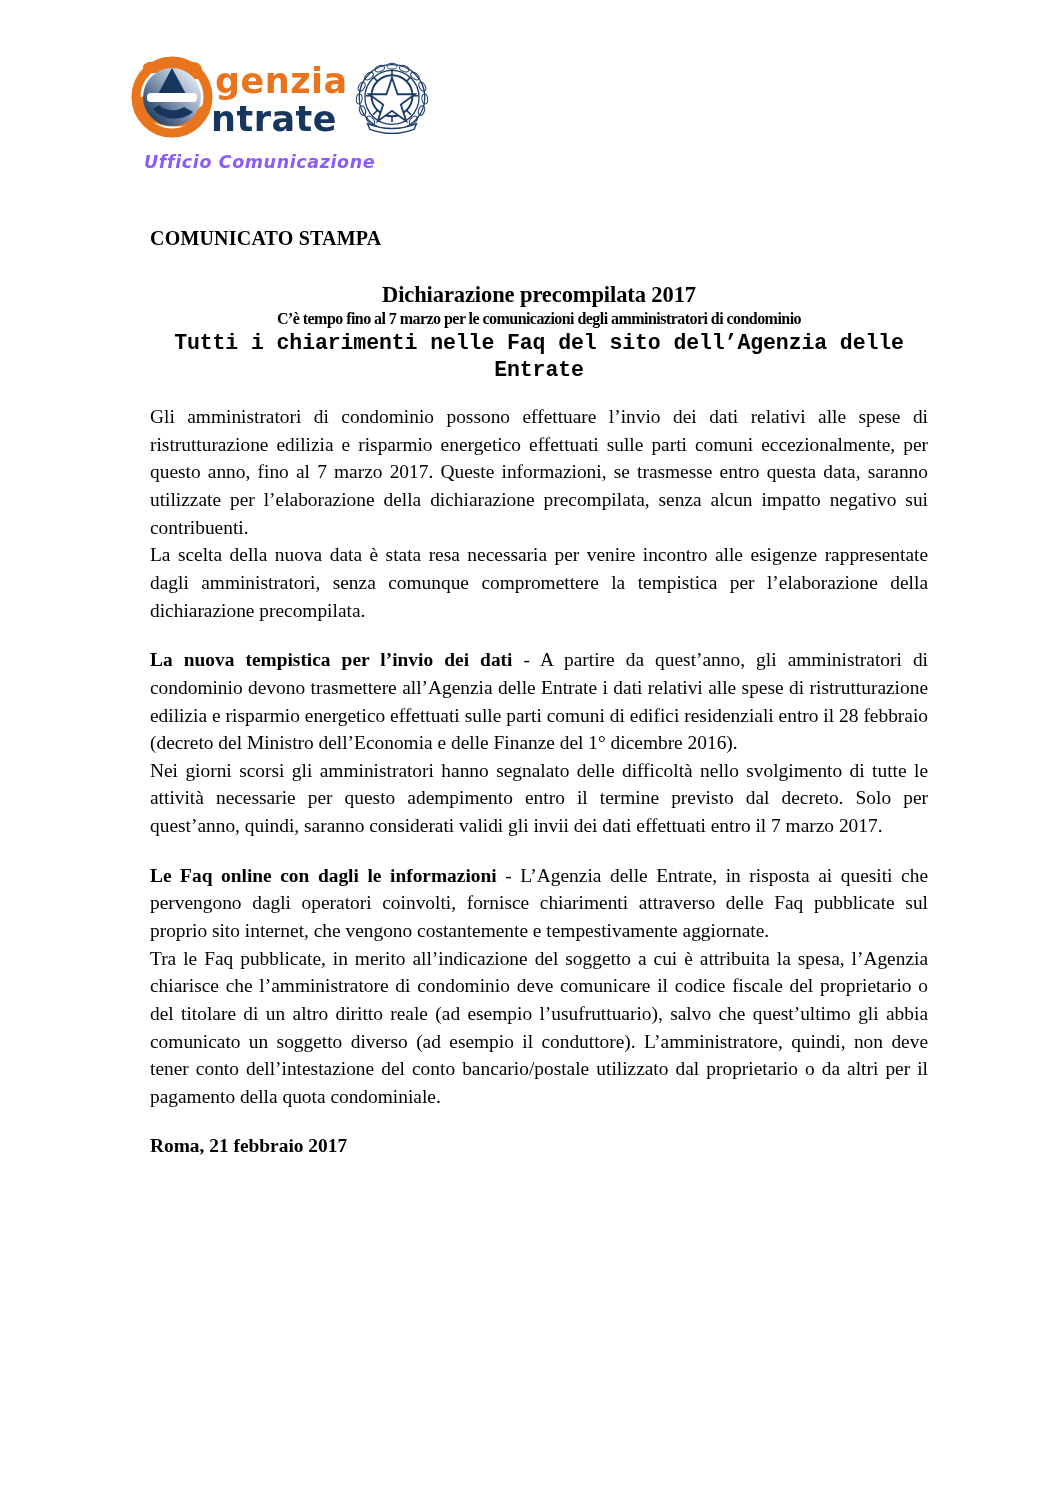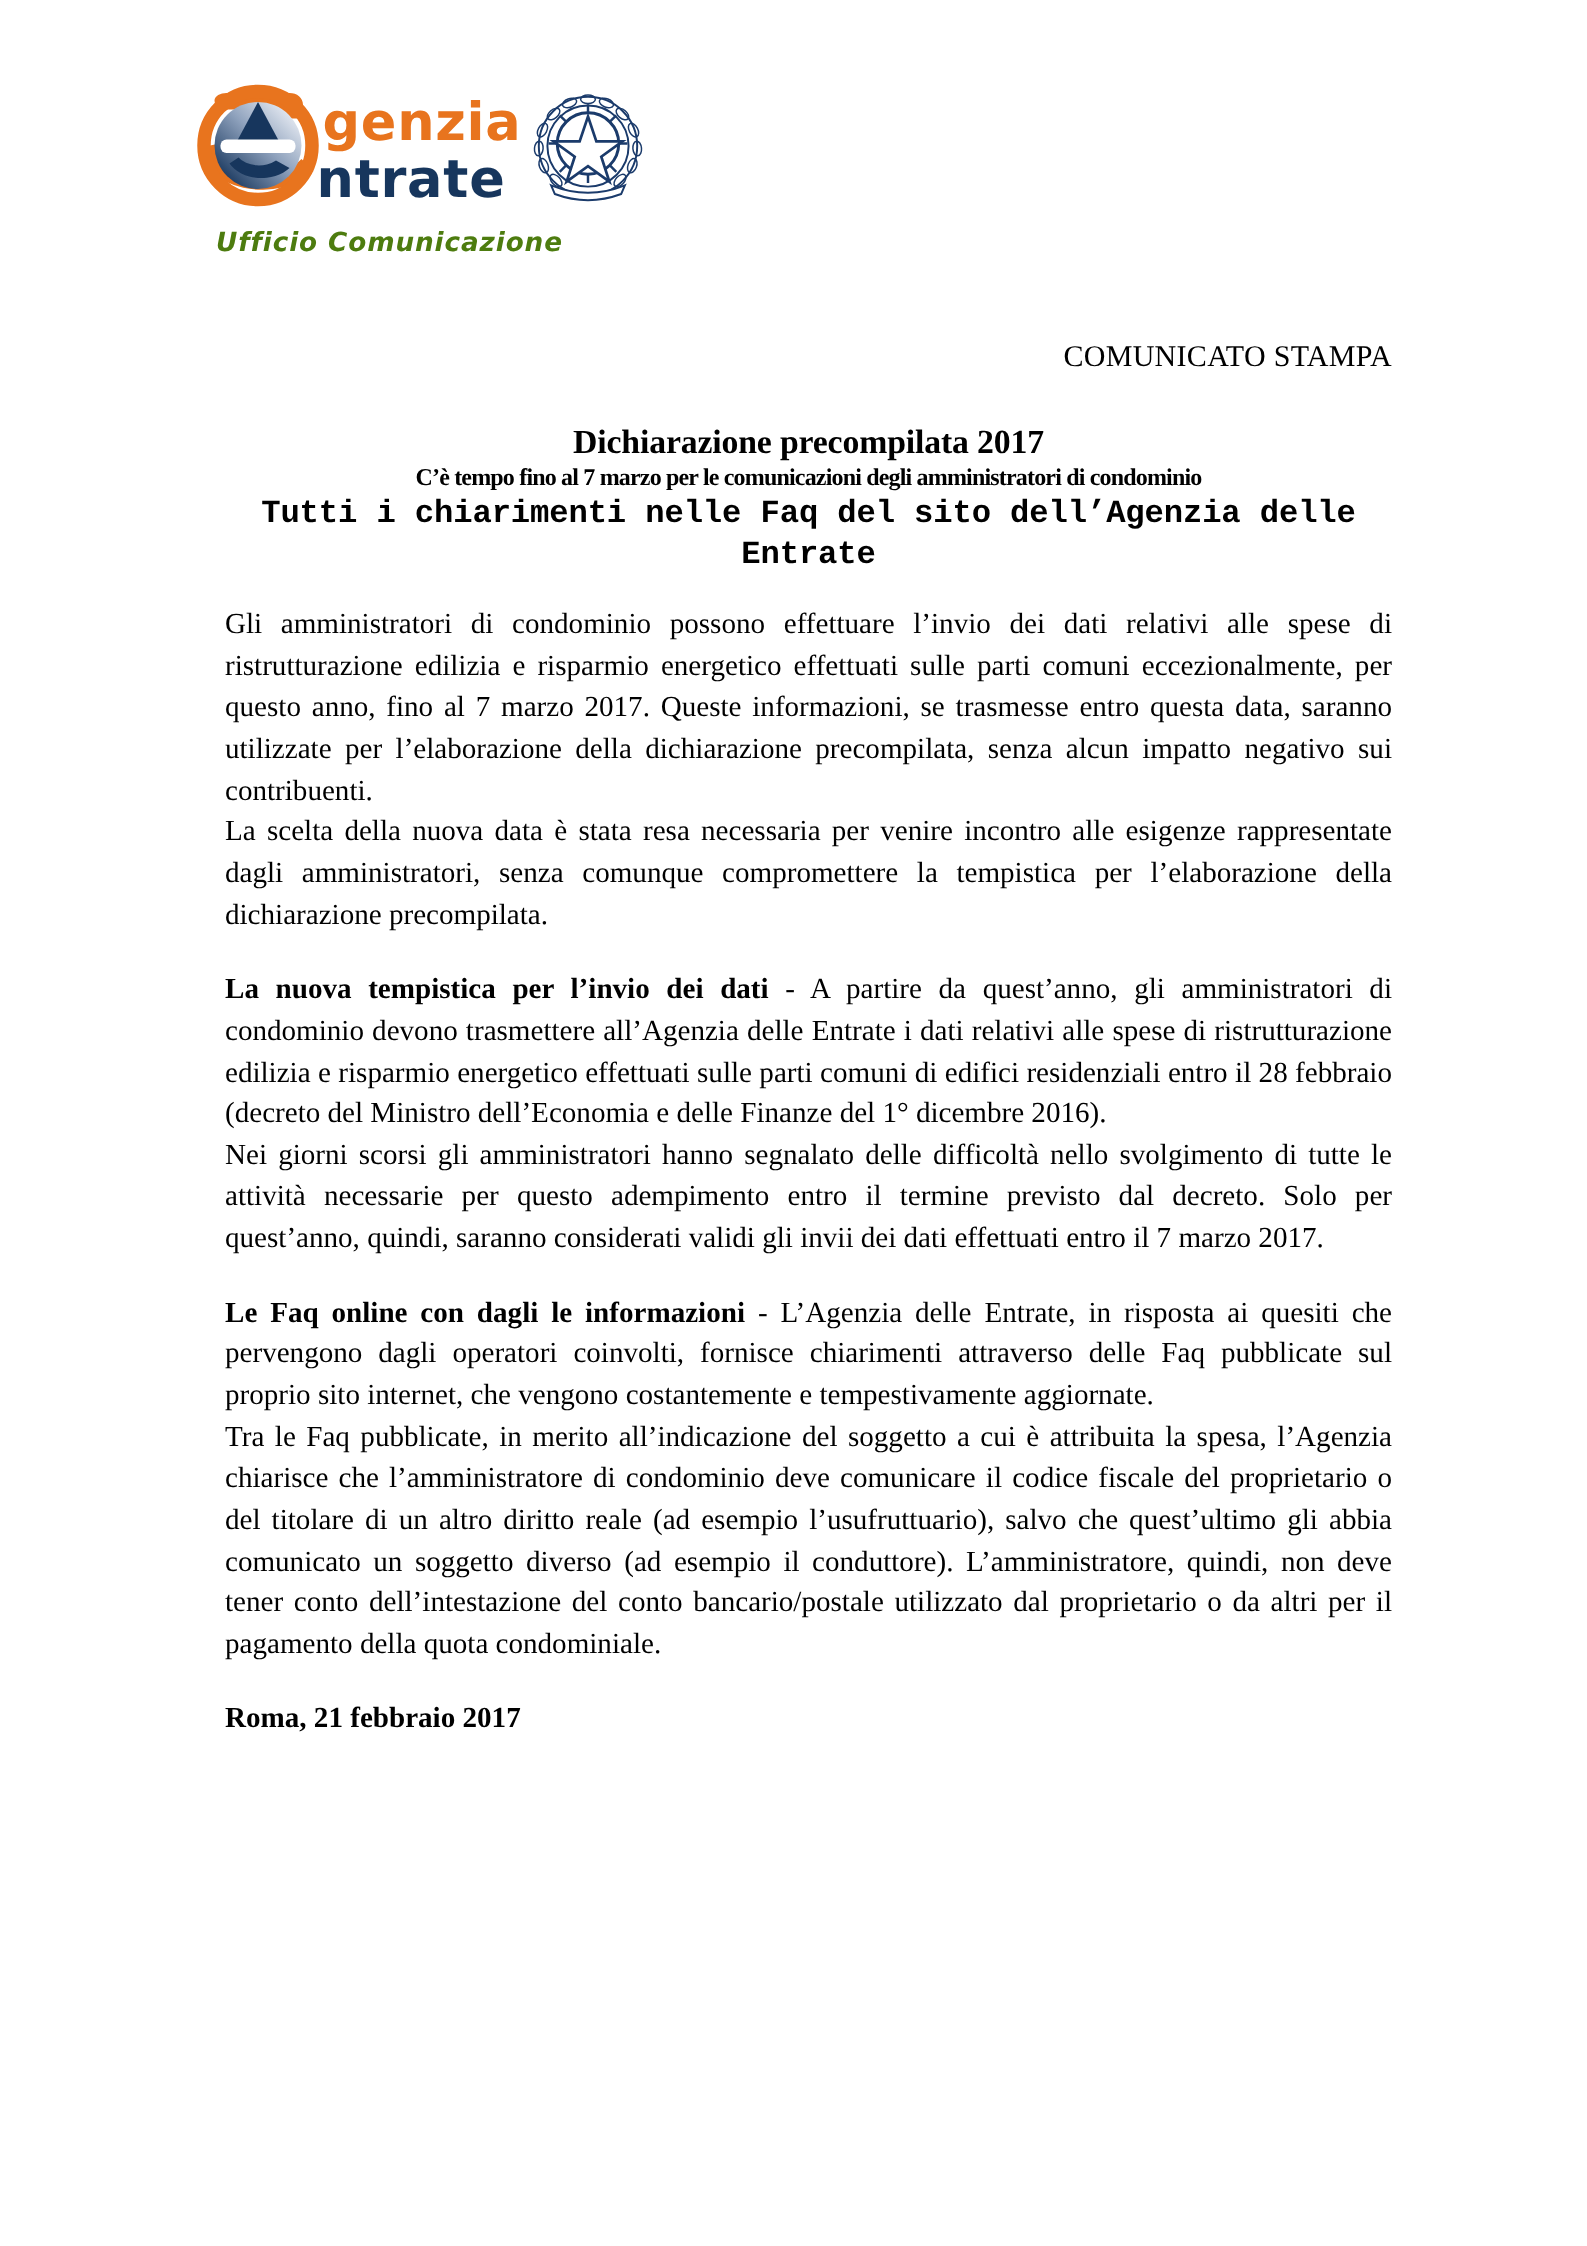--- a/index.html
+++ b/index.html
@@ -50,38 +50,39 @@
 
   .logo-sub {
     position: absolute;
     left: 26px;
     top: 100px;
     font-family: "DejaVu Sans", sans-serif;
     font-style: italic;
     font-weight: 600;
     font-size: 17.5px;
     letter-spacing: 0.6px;
-    color: #4d7c0f;
+    color: #8b5cf6;
     white-space: nowrap;
   }
 
   
   .doc {
     position: absolute;
     left: 150px;
     top: 0;
     width: 778px;
   }
 
   .press-label {
-    text-align: right;
+    text-align: left;
     font-size: 20px;
     letter-spacing: 0.2px;
     margin-top: 227px;
     line-height: 1.1;
+    font-weight: bold;
   }
 
   .headline {
     text-align: center;
     font-weight: bold;
     margin-top: 31px;
     line-height: 1.29;
   }
   .headline .h1 { display: block; font-size: 22.5px; letter-spacing: -0.1px; }
   .headline .h2 { display: block; font-size: 16px; letter-spacing: -0.55px; }

